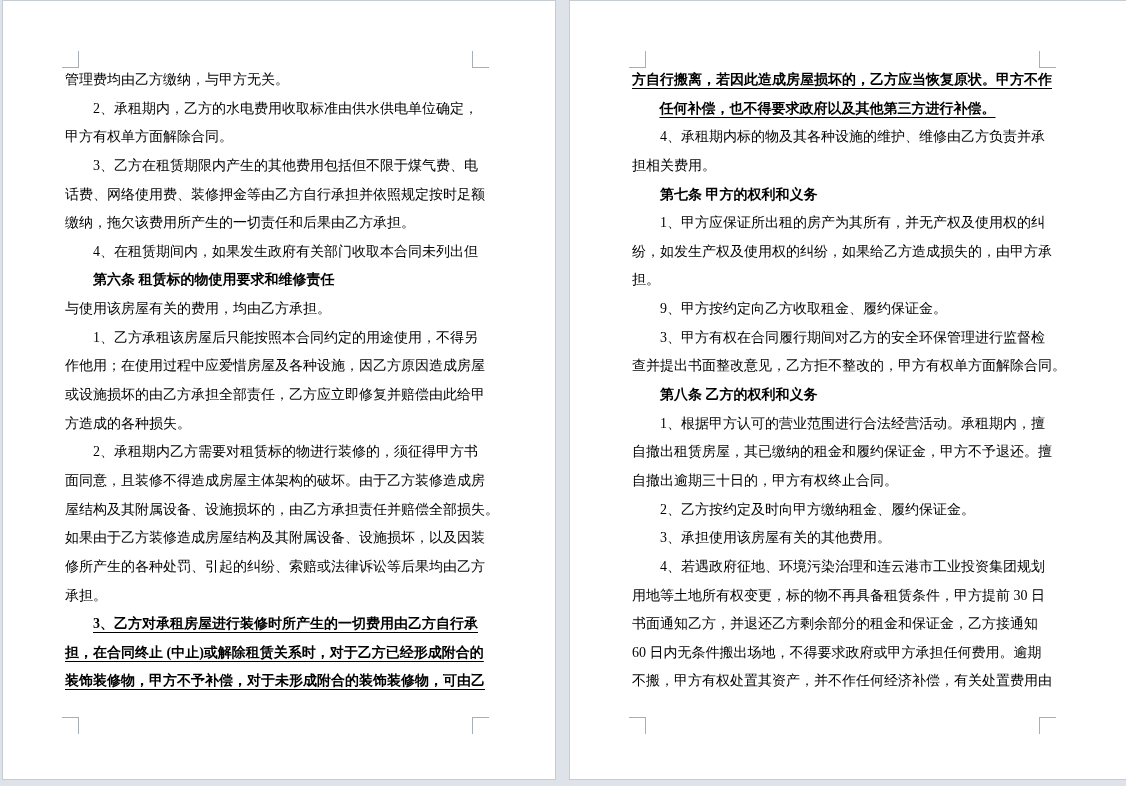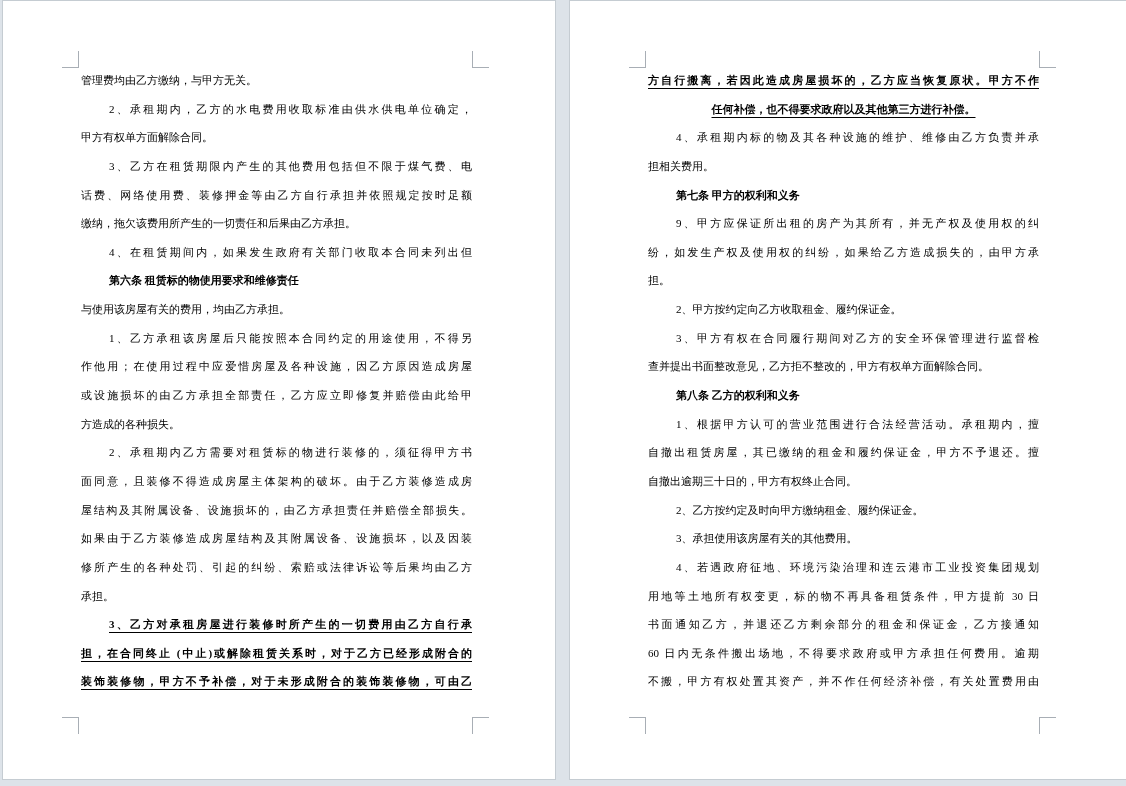--- a/index.html
+++ b/index.html
@@ -17,22 +17,22 @@
     background:var(--page);border:1px solid var(--edge);
   }
   #page1{left:2px;width:554px;}
   #page2{left:569px;width:624px;}
   .mark{position:absolute;width:16px;height:16px;border:0 solid var(--mark);}
   .tl{left:59px;top:50px;border-right-width:1px;border-bottom-width:1px;}
   .tr{left:469px;top:50px;border-left-width:1px;border-bottom-width:1px;}
   .bl{left:59px;top:716px;border-right-width:1px;border-top-width:1px;}
   .br{left:469px;top:716px;border-left-width:1px;border-top-width:1px;}
   .text{
-    position:absolute;left:78px;top:65px;width:391px;
-    font-size:11px;line-height:28.65px;color:var(--ink);
+    position:absolute;left:62px;top:65px;width:391px;
+    font-size:14px;line-height:28.65px;color:var(--ink);
   }
   .line{white-space:nowrap;height:28.65px;}
   .j{text-align:justify;text-align-last:justify;}
   .ind{text-indent:28px;}
   .b{font-weight:bold;}
   .u{
     text-decoration:underline;
     text-decoration-thickness:1.4px;
     text-underline-offset:4px;
     text-decoration-skip-ink:none;
@@ -79,24 +79,24 @@
     <div class="mark tl"></div>
     <div class="mark tr"></div>
     <div class="mark bl"></div>
     <div class="mark br"></div>
     <div class="text">
         <div class="line j b u">方自行搬离，若因此造成房屋损坏的，乙方应当恢复原状。甲方不作</div>
         <div class="line b u">任何补偿，也不得要求政府以及其他第三方进行补偿。</div>
         <div class="line j ind">4、承租期内标的物及其各种设施的维护、维修由乙方负责并承</div>
         <div class="line">担相关费用。</div>
         <div class="line ind b">第七条 甲方的权利和义务</div>
-        <div class="line j ind">9、甲方应保证所出租的房产为其所有，并无产权及使用权的纠</div>
+        <div class="line j ind">1、甲方应保证所出租的房产为其所有，并无产权及使用权的纠</div>
         <div class="line j">纷，如发生产权及使用权的纠纷，如果给乙方造成损失的，由甲方承</div>
         <div class="line">担。</div>
-        <div class="line ind">2、甲方按约定向乙方收取租金、履约保证金。</div>
+        <div class="line ind">9、甲方按约定向乙方收取租金、履约保证金。</div>
         <div class="line j ind">3、甲方有权在合同履行期间对乙方的安全环保管理进行监督检</div>
         <div class="line">查并提出书面整改意见，乙方拒不整改的，甲方有权单方面解除合同。</div>
         <div class="line ind b">第八条 乙方的权利和义务</div>
         <div class="line j ind">1、根据甲方认可的营业范围进行合法经营活动。承租期内，擅</div>
         <div class="line j">自撤出租赁房屋，其已缴纳的租金和履约保证金，甲方不予退还。擅</div>
         <div class="line">自撤出逾期三十日的，甲方有权终止合同。</div>
         <div class="line ind">2、乙方按约定及时向甲方缴纳租金、履约保证金。</div>
         <div class="line ind">3、承担使用该房屋有关的其他费用。</div>
         <div class="line j ind">4、若遇政府征地、环境污染治理和连云港市工业投资集团规划</div>
         <div class="line j">用地等土地所有权变更，标的物不再具备租赁条件，甲方提前 30 日</div>

